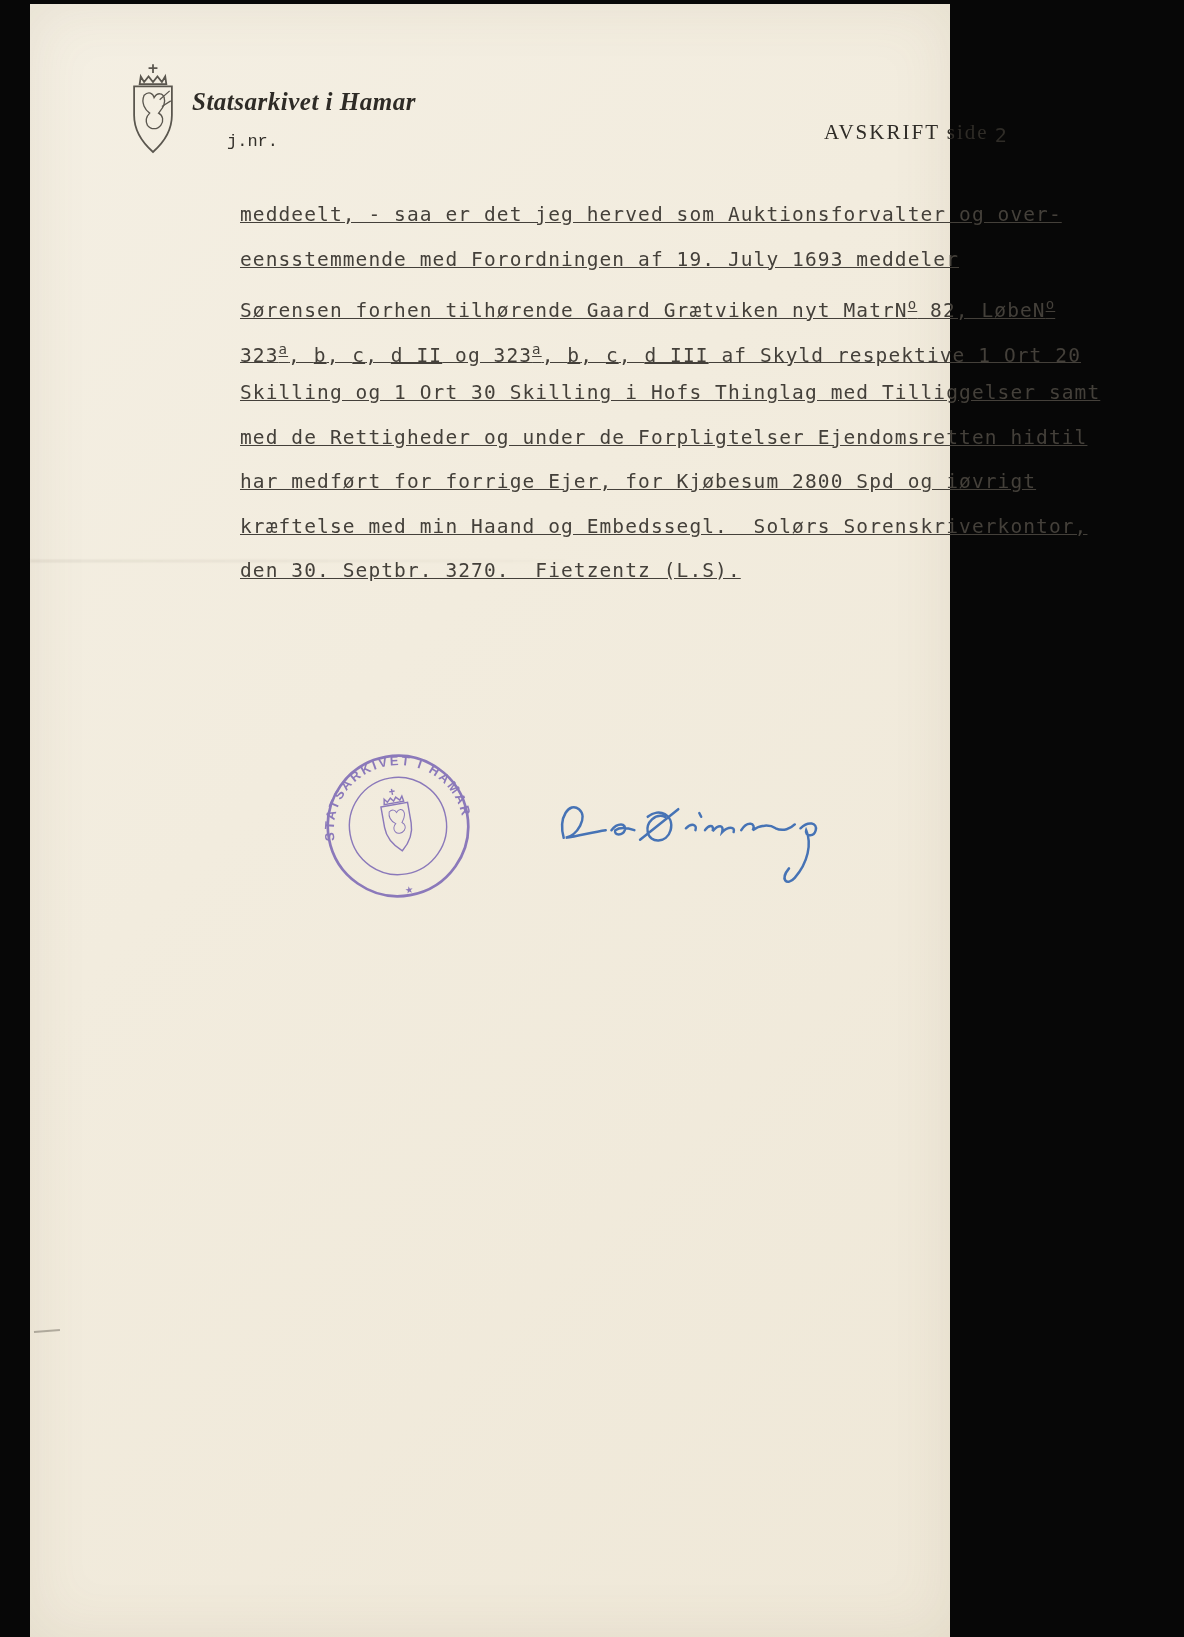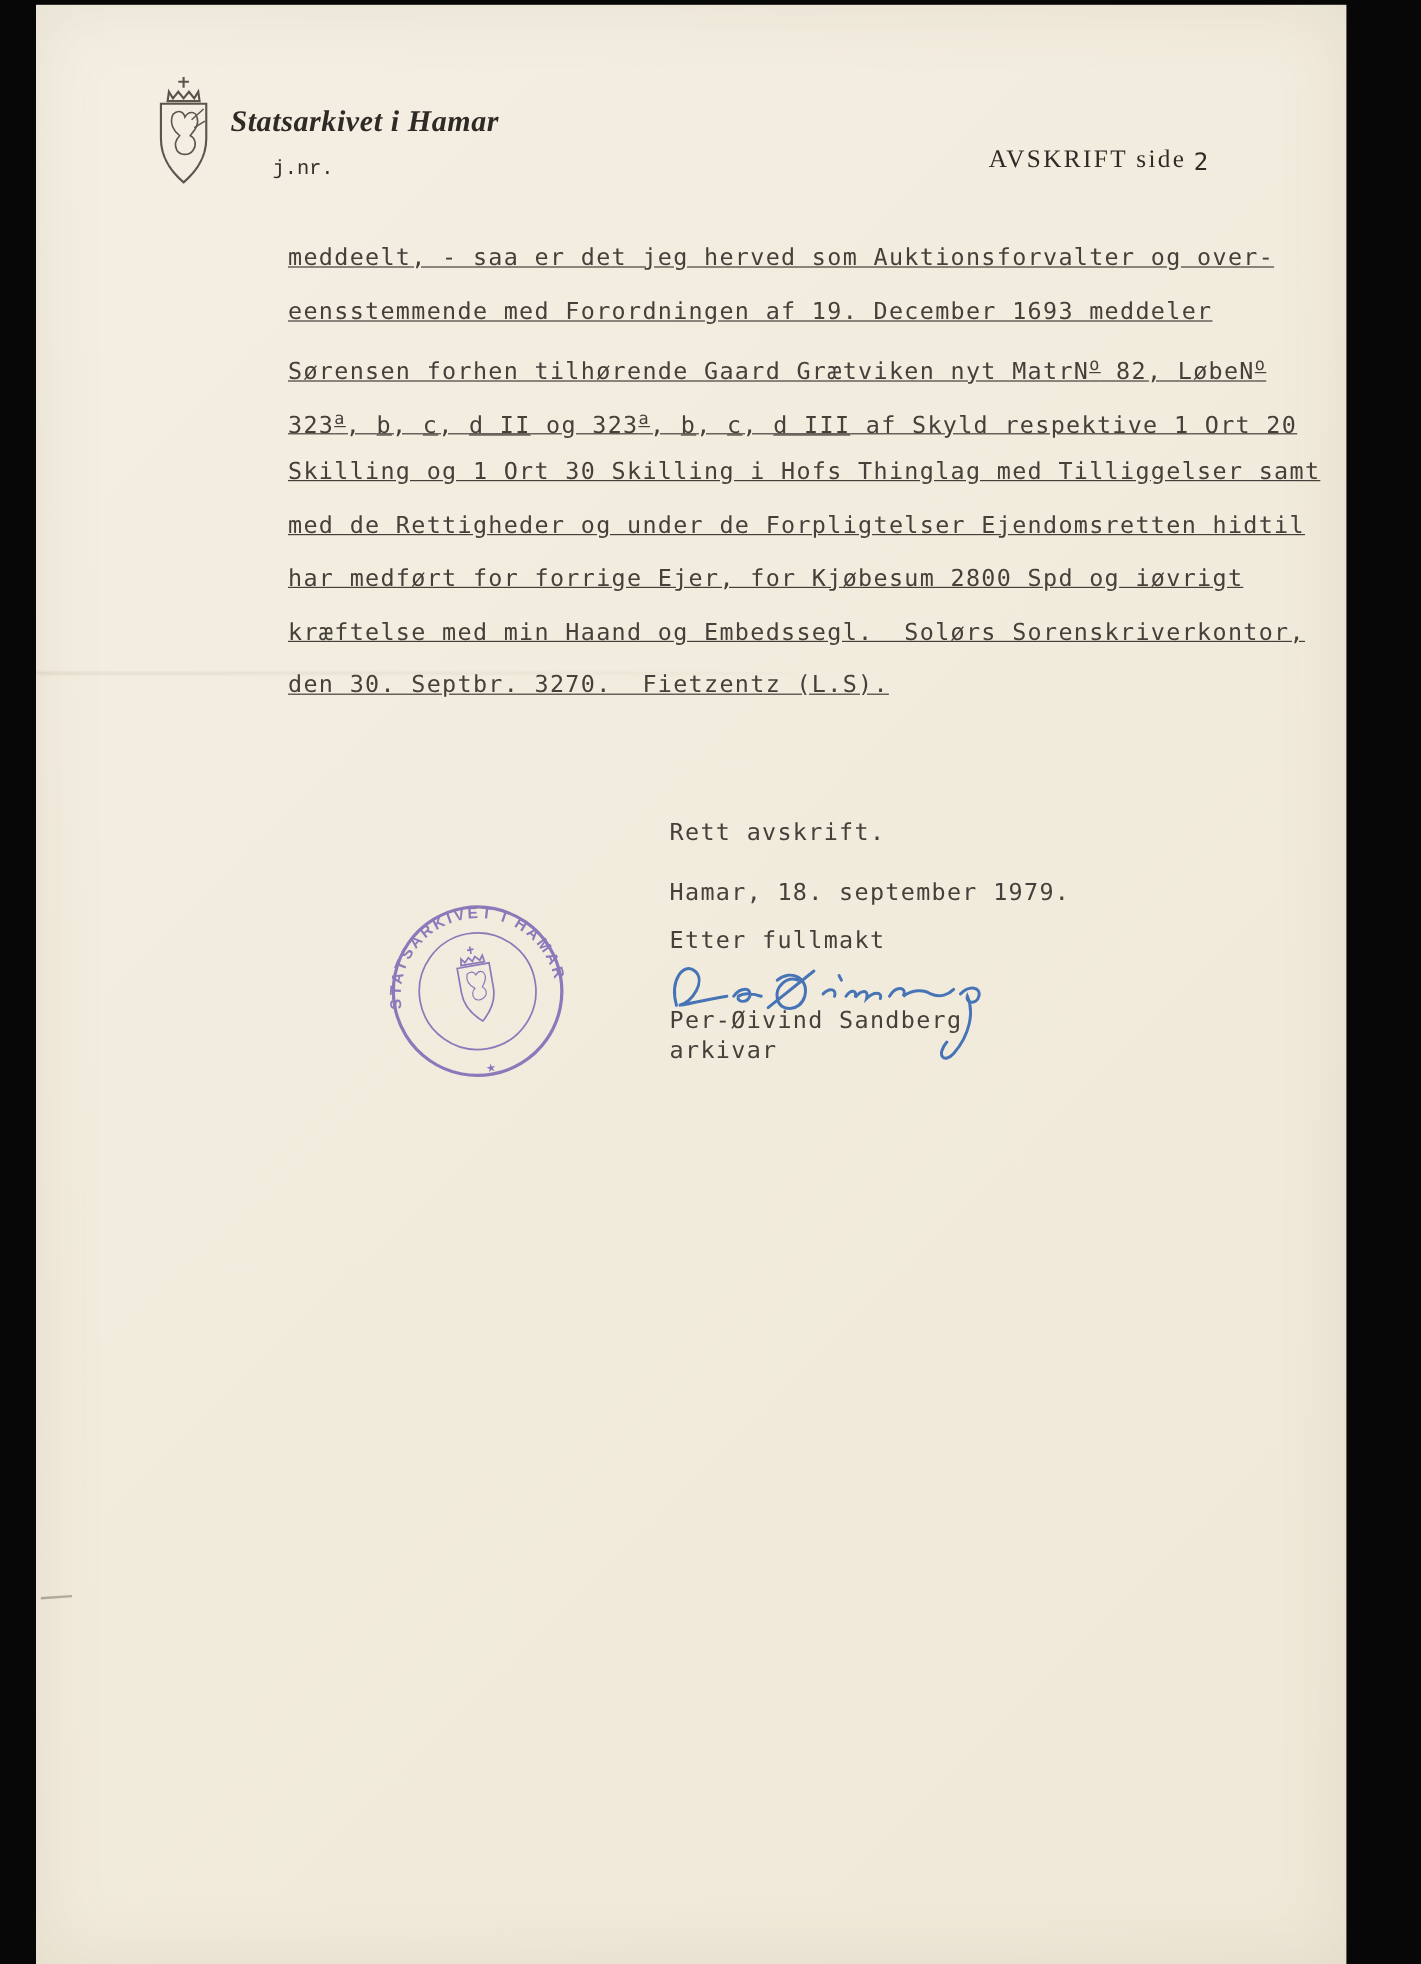--- a/index.html
+++ b/index.html
@@ -6,21 +6,21 @@
   body{
     width:1184px;height:1637px;
     background:#070707;
     position:relative;
     overflow:hidden;
     font-family:"DejaVu Sans Mono",monospace;
   }
   .paper{
     position:absolute;
     left:30px;top:4px;
-    width:1092px;height:1633px;
+    width:920px;height:1633px;
     background:linear-gradient(135deg,#f4efe3 0%,#f2ecde 40%,#efe8d8 100%);
     box-shadow:inset 0 0 60px rgba(120,100,60,0.10);
   }
   .crease{
     position:absolute;left:0;top:556px;width:58%;height:2px;
     background:linear-gradient(90deg,rgba(90,80,60,0.12),rgba(90,80,60,0.02));
     filter:blur(1px);
   }
   .edge-mark{
     position:absolute;left:4px;top:1326px;width:26px;height:2px;
@@ -95,37 +95,30 @@
     </g>
   </svg>
 
   <div class="archive-name">Statsarkivet i Hamar</div>
   <div class="jnr">j.nr.</div>
 
   <div class="doctype"><span>AVSKRIFT side</span><span class="pagenum">2</span></div>
 
   <div class="doc-body">
       <div class="tline">meddeelt, - saa er det jeg herved som Auktionsforvalter og over-</div>
-      <div class="tline">eensstemmende med Forordningen af 19. December 1693 meddeler</div>
+      <div class="tline">eensstemmende med Forordningen af 19. July 1693 meddeler</div>
       <div class="tline">Sørensen forhen tilhørende Gaard Grætviken nyt MatrN<span class="sup ul">o</span> 82, LøbeN<span class="sup ul">o</span></div>
       <div class="tline">323<span class="sup ul">a</span>, <span class="ul">b</span>, <span class="ul">c</span>, <span class="ul">d II</span> og 323<span class="sup ul">a</span>, <span class="ul">b</span>, <span class="ul">c</span>, <span class="ul">d III</span> af Skyld respektive 1 Ort 20</div>
       <div class="tline">Skilling og 1 Ort 30 Skilling i Hofs Thinglag med Tilliggelser samt</div>
       <div class="tline">med de Rettigheder og under de Forpligtelser Ejendomsretten hidtil</div>
       <div class="tline">har medført for forrige Ejer, for Kjøbesum 2800 Spd og iøvrigt</div>
       <div class="tline">kræftelse med min Haand og Embedssegl.  Solørs Sorenskriverkontor,</div>
       <div class="tline">den 30. Septbr. 3270.  Fietzentz (L.S).</div>
     </div>
 
-  <div class="closing">
-    <div class="cl cl-rett">Rett avskrift.</div>
-    <div class="cl cl-date">Hamar, 18. september 1979.</div>
-    <div class="cl cl-fullmakt">Etter fullmakt</div>
-    <div class="cl cl-name">Per-Øivind Sandberg</div>
-    <div class="cl cl-title">arkivar</div>
-  </div>
 
   <svg class="signature" viewBox="0 0 320 110">
     <g fill="none" stroke="#2f63b0" stroke-width="2.6" stroke-linecap="round" opacity="0.88">
       <path d="M12,48 C6,26 18,10 28,18 C38,26 26,46 14,48 C28,46 42,42 56,40"></path>
       <path d="M62,40 C68,32 78,32 76,40 C74,46 64,46 66,40 C72,36 80,38 86,40"></path>
       <path d="M100,26 C112,16 128,24 124,40 C120,54 102,54 100,42 C98,32 108,22 118,26 M92,50 L132,18"></path>
       <path d="M140,38 C146,32 152,34 150,40 M154,22 L156,26"></path>
       <path d="M160,40 C164,34 170,34 168,41 C174,34 180,34 178,42 C184,36 192,36 190,42"></path>
       <path d="M198,40 C204,30 214,32 210,40 C218,34 228,34 234,38 C242,42 250,38 254,34"></path>
       <path d="M260,38 C268,30 278,32 276,40 C274,48 264,46 266,40 C272,54 268,74 254,90 C246,99 238,92 248,80"></path>

